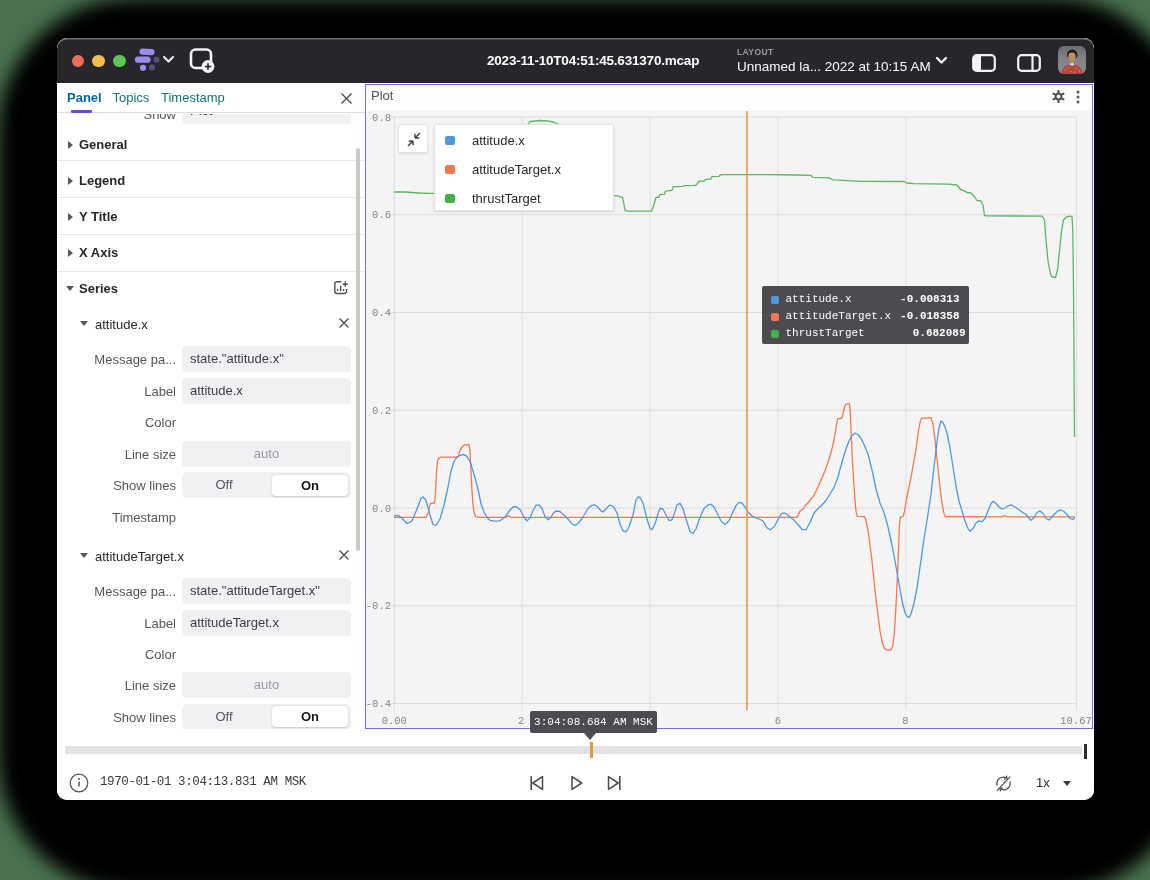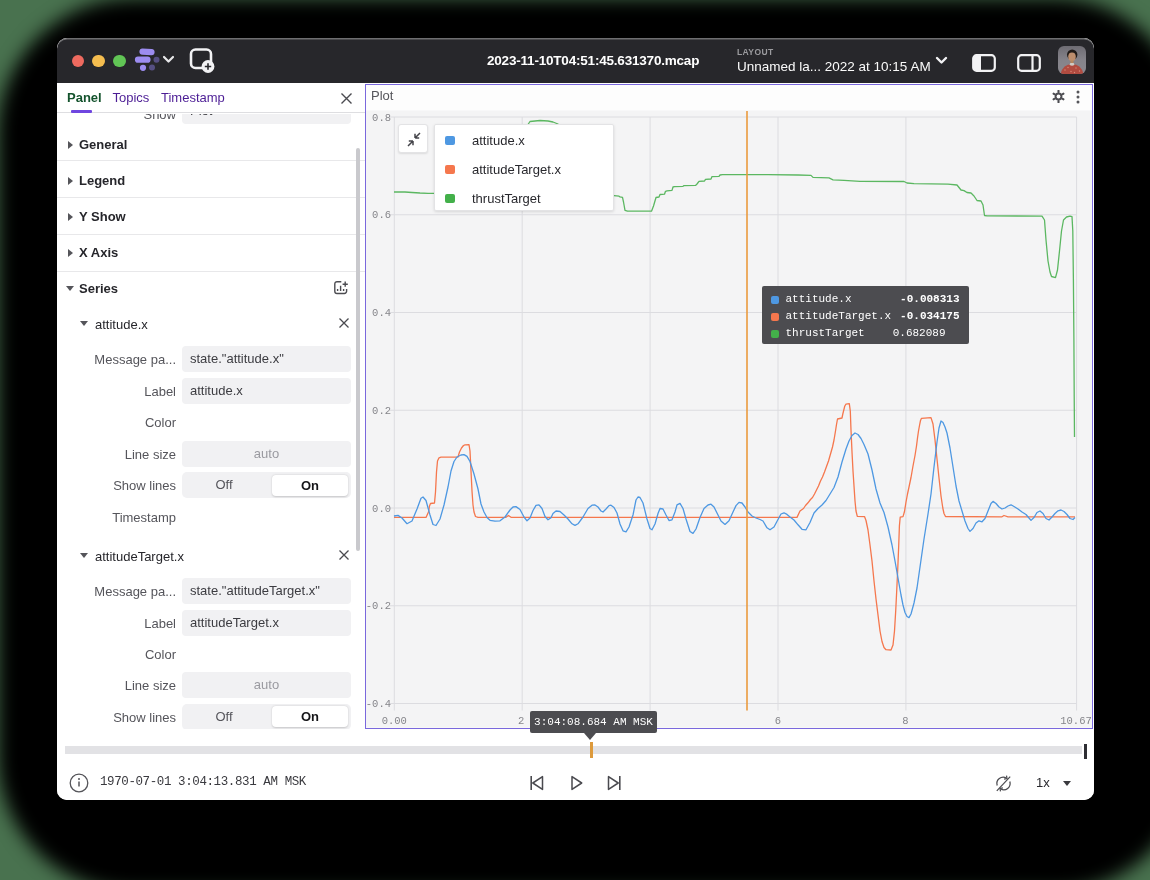--- a/index.html
+++ b/index.html
@@ -8,22 +8,22 @@
 .win{position:absolute;left:57px;top:38px;width:1037px;height:762px;border-radius:10px;background:#fff;overflow:hidden;box-shadow:0 0 0 1px rgba(0,0,0,.85), inset 0 1px 0 rgba(255,255,255,.4)}
 .titlebar{position:absolute;left:0;top:0;width:1037px;height:45px;background:#27272b;border-radius:10px 10px 0 0;box-shadow:inset 0 1.5px 0 rgba(255,255,255,.33)}
 .tl{position:absolute;border-radius:50%;width:12.5px;height:12.5px;top:16.7px}
 .mcap{position:absolute;top:15px;left:430px;width:212px;text-align:center;color:#fff;font-size:13.5px;font-weight:700;letter-spacing:-0.2px;white-space:nowrap}
 .laylab{position:absolute;left:680px;top:9px;color:#9b9b9f;font-size:8.5px;font-weight:700;letter-spacing:.4px}
 .layname{position:absolute;left:680px;top:20.5px;color:#fafafa;font-size:13.5px;font-weight:500;white-space:nowrap}
 .avatar{position:absolute;left:1001px;top:8px;width:28px;height:28px;border-radius:6px;overflow:hidden}
 
 .lp{position:absolute;left:0;top:45px;width:307.5px;height:645px;background:#fff}
 .tabs{position:absolute;left:0;top:0;width:100%;height:30px;border-bottom:1px solid #dedee1}
-.tab{position:absolute;top:0;height:30px;line-height:30px;font-size:13px;color:#4c1d95}
-.tabsel{color:#14532d;font-weight:700}
+.tab{position:absolute;top:0;height:30px;line-height:30px;font-size:13px;color:#0f766e}
+.tabsel{color:#0369a1;font-weight:700}
 .tabind{position:absolute;left:14px;top:27px;width:21px;height:2.5px;background:#6f46e0;border-radius:1px}
 .xbtn{position:absolute;font-size:15px;color:#55555a}
 .cutrow{position:absolute;left:0;top:31px;width:100%;height:10.5px;overflow:hidden}
 .seclabel{font-size:13px;font-weight:700;color:#26262b}
 .sep{position:absolute;left:0;width:307.5px;height:1px;background:#e8e8ea}
 .tri{position:absolute;width:0;height:0}
 .trir{border-left:5px solid #55555a;border-top:4px solid transparent;border-bottom:4px solid transparent}
 .trid{border-top:5px solid #55555a;border-left:4px solid transparent;border-right:4px solid transparent}
 .flab{position:absolute;font-size:13px;color:#55555b;text-align:right;right:188.5px;white-space:nowrap}
 .finp{position:absolute;left:125px;width:169px;height:26px;background:#f1f1f3;border-radius:4px;font-size:13px;color:#3c3c41;line-height:26px;padding-left:8px;white-space:nowrap;overflow:hidden}
@@ -128,21 +128,21 @@
       <div class="flab" style="top:-7px">Show</div>
       <div class="finp" style="top:-16px">Plot</div>
     </div>
     <div class="tri trir" style="left:11px;top:57.5px"></div>
     <div class="seclabel" style="position:absolute;left:22px;top:54px">General</div>
     <div class="sep" style="top:76.5px"></div>
     <div class="tri trir" style="left:11px;top:93.5px"></div>
     <div class="seclabel" style="position:absolute;left:22px;top:90px">Legend</div>
     <div class="sep" style="top:113.8px"></div>
     <div class="tri trir" style="left:11px;top:129.5px"></div>
-    <div class="seclabel" style="position:absolute;left:22px;top:126px">Y Show</div>
+    <div class="seclabel" style="position:absolute;left:22px;top:126px">Y Title</div>
     <div class="sep" style="top:151.3px"></div>
     <div class="tri trir" style="left:11px;top:165.5px"></div>
     <div class="seclabel" style="position:absolute;left:22px;top:162px">X Axis</div>
     <div class="sep" style="top:188.3px"></div>
     <div class="tri trid" style="left:9px;top:203px"></div>
     <div class="seclabel" style="position:absolute;left:22px;top:198px">Series</div>
     <svg style="position:absolute;left:276px;top:197px" width="16" height="16" viewBox="0 0 16 16">
       <path d="M8.3 1.7 H4 a2.2 2.2 0 0 0 -2.2 2.2 v7.4 a2.2 2.2 0 0 0 2.2 2.2 h7.4 a2.2 2.2 0 0 0 2.2 -2.2 V9" fill="none" stroke="#4c4c51" stroke-width="1.4"></path>
       <path d="M4.6 11 v-2 M7.6 11 V5.8 M10.6 11 V9" stroke="#4c4c51" stroke-width="1.4"></path>
       <path d="M9.6 4.2 h5.2 M12.2 1.6 v5.2" stroke="#4c4c51" stroke-width="1.4"></path>
@@ -248,34 +248,34 @@
     <path d="M4 16 L9 11 M9 11 v4.2 M9 11 h-4.2" fill="none" stroke="#44444a" stroke-width="1.5"></path>
   </svg>
     </div>
   <div class="legend">
     <div class="lrow" style="top:1px"><span class="lsq" style="background:#4e98e2"></span><span style="padding-left:37px">attitude.x</span></div>
     <div class="lrow" style="top:30px"><span class="lsq" style="background:#f5774d"></span><span style="padding-left:37px">attitudeTarget.x</span></div>
     <div class="lrow" style="top:59px"><span class="lsq" style="background:#43b04a"></span><span style="padding-left:37px">thrustTarget</span></div>
   </div>
   <div class="ctip">
     <div class="crow" style="top:5px"><span class="csq" style="background:#4e98e2"></span><span style="padding-left:24px">attitude.x</span><span style="position:absolute;right:9px;font-weight:700">-0.008313</span></div>
-    <div class="crow" style="top:22px"><span class="csq" style="background:#f5774d"></span><span style="padding-left:24px">attitudeTarget.x</span><span style="position:absolute;right:9px;font-weight:700">-0.034175</span></div>
-    <div class="crow" style="top:39px"><span class="csq" style="background:#43b04a"></span><span style="padding-left:24px">thrustTarget</span><span style="position:absolute;right:23px;font-weight:400">0.682089</span></div>
+    <div class="crow" style="top:22px"><span class="csq" style="background:#f5774d"></span><span style="padding-left:24px">attitudeTarget.x</span><span style="position:absolute;right:9px;font-weight:700">-0.018358</span></div>
+    <div class="crow" style="top:39px"><span class="csq" style="background:#43b04a"></span><span style="padding-left:24px">thrustTarget</span><span style="position:absolute;right:3px;font-weight:700">0.682089</span></div>
   </div>
   <div class="atip">3:04:08.684 AM MSK</div>
   <div class="bb">
     <div class="track"></div>
     <div class="ptick"></div>
     <div class="emark"></div>
     <svg style="position:absolute;left:12px;top:44px" width="20" height="20" viewBox="0 0 20 20">
       <circle cx="10" cy="10" r="8.8" fill="none" stroke="#55555a" stroke-width="1.3"></circle>
       <path d="M10 8.5 v5" stroke="#55555a" stroke-width="1.5"></path>
         <circle cx="10" cy="6" r="1" fill="#55555a"></circle>
     </svg>
-    <div class="btime">1970-07-01 3:04:13.831 AM MSK</div>
+    <div class="btime">1970-01-01 3:04:13.831 AM MSK</div>
     <svg style="position:absolute;left:471px;top:45px" width="18" height="18" viewBox="0 0 18 18">
       <path d="M3.2 2 v14" stroke="#4a4a4f" stroke-width="1.6"></path>
       <path d="M14.5 2.6 V15.4 L4.8 9 Z" fill="none" stroke="#4a4a4f" stroke-width="1.5" stroke-linejoin="round"></path>
     </svg>
     <svg style="position:absolute;left:511px;top:45px" width="18" height="18" viewBox="0 0 18 18">
       <path d="M4 2.6 V15.4 L13.7 9 Z" fill="none" stroke="#4a4a4f" stroke-width="1.5" stroke-linejoin="round"></path>
     </svg>
     <svg style="position:absolute;left:548px;top:45px" width="18" height="18" viewBox="0 0 18 18">
       <path d="M14.8 2 v14" stroke="#4a4a4f" stroke-width="1.6"></path>
       <path d="M3.5 2.6 V15.4 L13.2 9 Z" fill="none" stroke="#4a4a4f" stroke-width="1.5" stroke-linejoin="round"></path>

